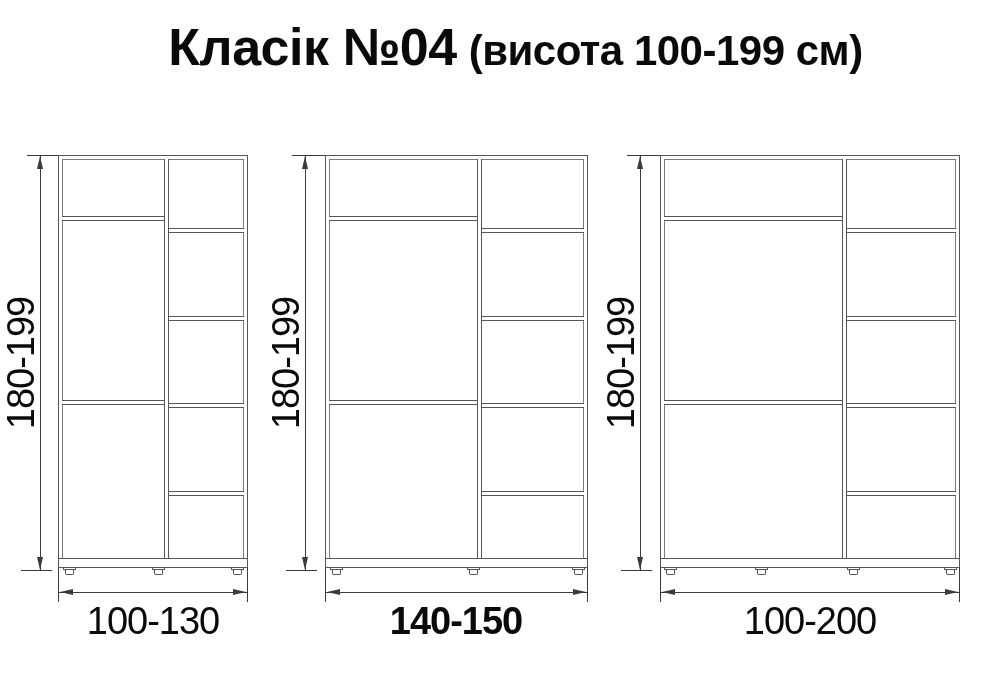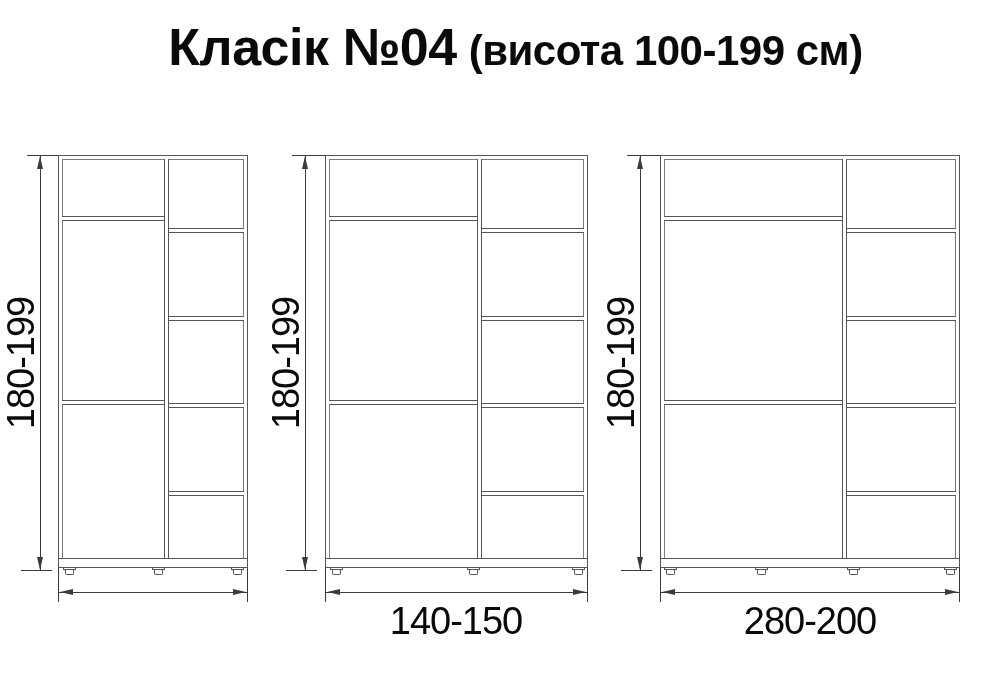--- a/index.html
+++ b/index.html
@@ -80,20 +80,21 @@
   <div class="dln" style="left:40px; top:156px; width:1px; height:414px;"></div>
   <div class="arr up" style="left:37px; top:156px;"></div>
   <div class="arr down" style="left:37px; top:557px;"></div>
   <div class="vlabel" style="left:-54px; top:346px;">180-199</div>
 
   <div class="dln" style="left:58px; top:568px; width:1px; height:34px;"></div>
   <div class="dln" style="left:247px; top:568px; width:1px; height:34px;"></div>
   <div class="dln" style="left:59px; top:592px; width:188px; height:1px;"></div>
   <div class="arr left" style="left:60px; top:589px;"></div>
   <div class="arr right" style="left:233px; top:589px;"></div>
+  <div class="hlabel" style="left:33px; top:600px;">100-130</div>
 
   <div class="cab" style="left:325px; top:155px; width:263px; height:413px;">
     <div class="cab-inner"></div>
     <div class="board-v" style="left:151px; top:3px; height:400px;"></div>
     <div class="board-h" style="left:3px; width:148px; top:60px;"></div>
     <div class="board-h" style="left:3px; width:148px; top:244px;"></div>
     <div class="board-h" style="left:156px; width:102px; top:72px;"></div>
     <div class="board-h" style="left:156px; width:102px; top:160px;"></div>
     <div class="board-h" style="left:156px; width:102px; top:247px;"></div>
     <div class="board-h" style="left:156px; width:102px; top:335px;"></div>
@@ -117,21 +118,21 @@
   <div class="dln" style="left:305px; top:156px; width:1px; height:414px;"></div>
   <div class="arr up" style="left:302px; top:156px;"></div>
   <div class="arr down" style="left:302px; top:557px;"></div>
   <div class="vlabel" style="left:211px; top:346px;">180-199</div>
 
   <div class="dln" style="left:325px; top:568px; width:1px; height:34px;"></div>
   <div class="dln" style="left:587px; top:568px; width:1px; height:34px;"></div>
   <div class="dln" style="left:326px; top:592px; width:261px; height:1px;"></div>
   <div class="arr left" style="left:327px; top:589px;"></div>
   <div class="arr right" style="left:573px; top:589px;"></div>
-  <div class="hlabel" style="left:336px; top:600px;">140-150</div>
+  <div class="hlabel" style="left:336px; top:600px;font-weight:bold;">140-150</div>
 
   <div class="cab" style="left:660px; top:155px; width:300px; height:413px;">
     <div class="cab-inner"></div>
     <div class="board-v" style="left:181px; top:3px; height:400px;"></div>
     <div class="board-h" style="left:3px; width:178px; top:60px;"></div>
     <div class="board-h" style="left:3px; width:178px; top:244px;"></div>
     <div class="board-h" style="left:186px; width:109px; top:72px;"></div>
     <div class="board-h" style="left:186px; width:109px; top:160px;"></div>
     <div class="board-h" style="left:186px; width:109px; top:247px;"></div>
     <div class="board-h" style="left:186px; width:109px; top:335px;"></div>
@@ -159,15 +160,15 @@
   <div class="dln" style="left:640px; top:156px; width:1px; height:414px;"></div>
   <div class="arr up" style="left:637px; top:156px;"></div>
   <div class="arr down" style="left:637px; top:557px;"></div>
   <div class="vlabel" style="left:546px; top:346px;">180-199</div>
 
   <div class="dln" style="left:660px; top:568px; width:1px; height:34px;"></div>
   <div class="dln" style="left:959px; top:568px; width:1px; height:34px;"></div>
   <div class="dln" style="left:661px; top:592px; width:298px; height:1px;"></div>
   <div class="arr left" style="left:662px; top:589px;"></div>
   <div class="arr right" style="left:945px; top:589px;"></div>
-  <div class="hlabel" style="left:690px; top:600px;">280-200</div>
+  <div class="hlabel" style="left:690px; top:600px;">100-200</div>
 
 </div>
 
 </body></html>

